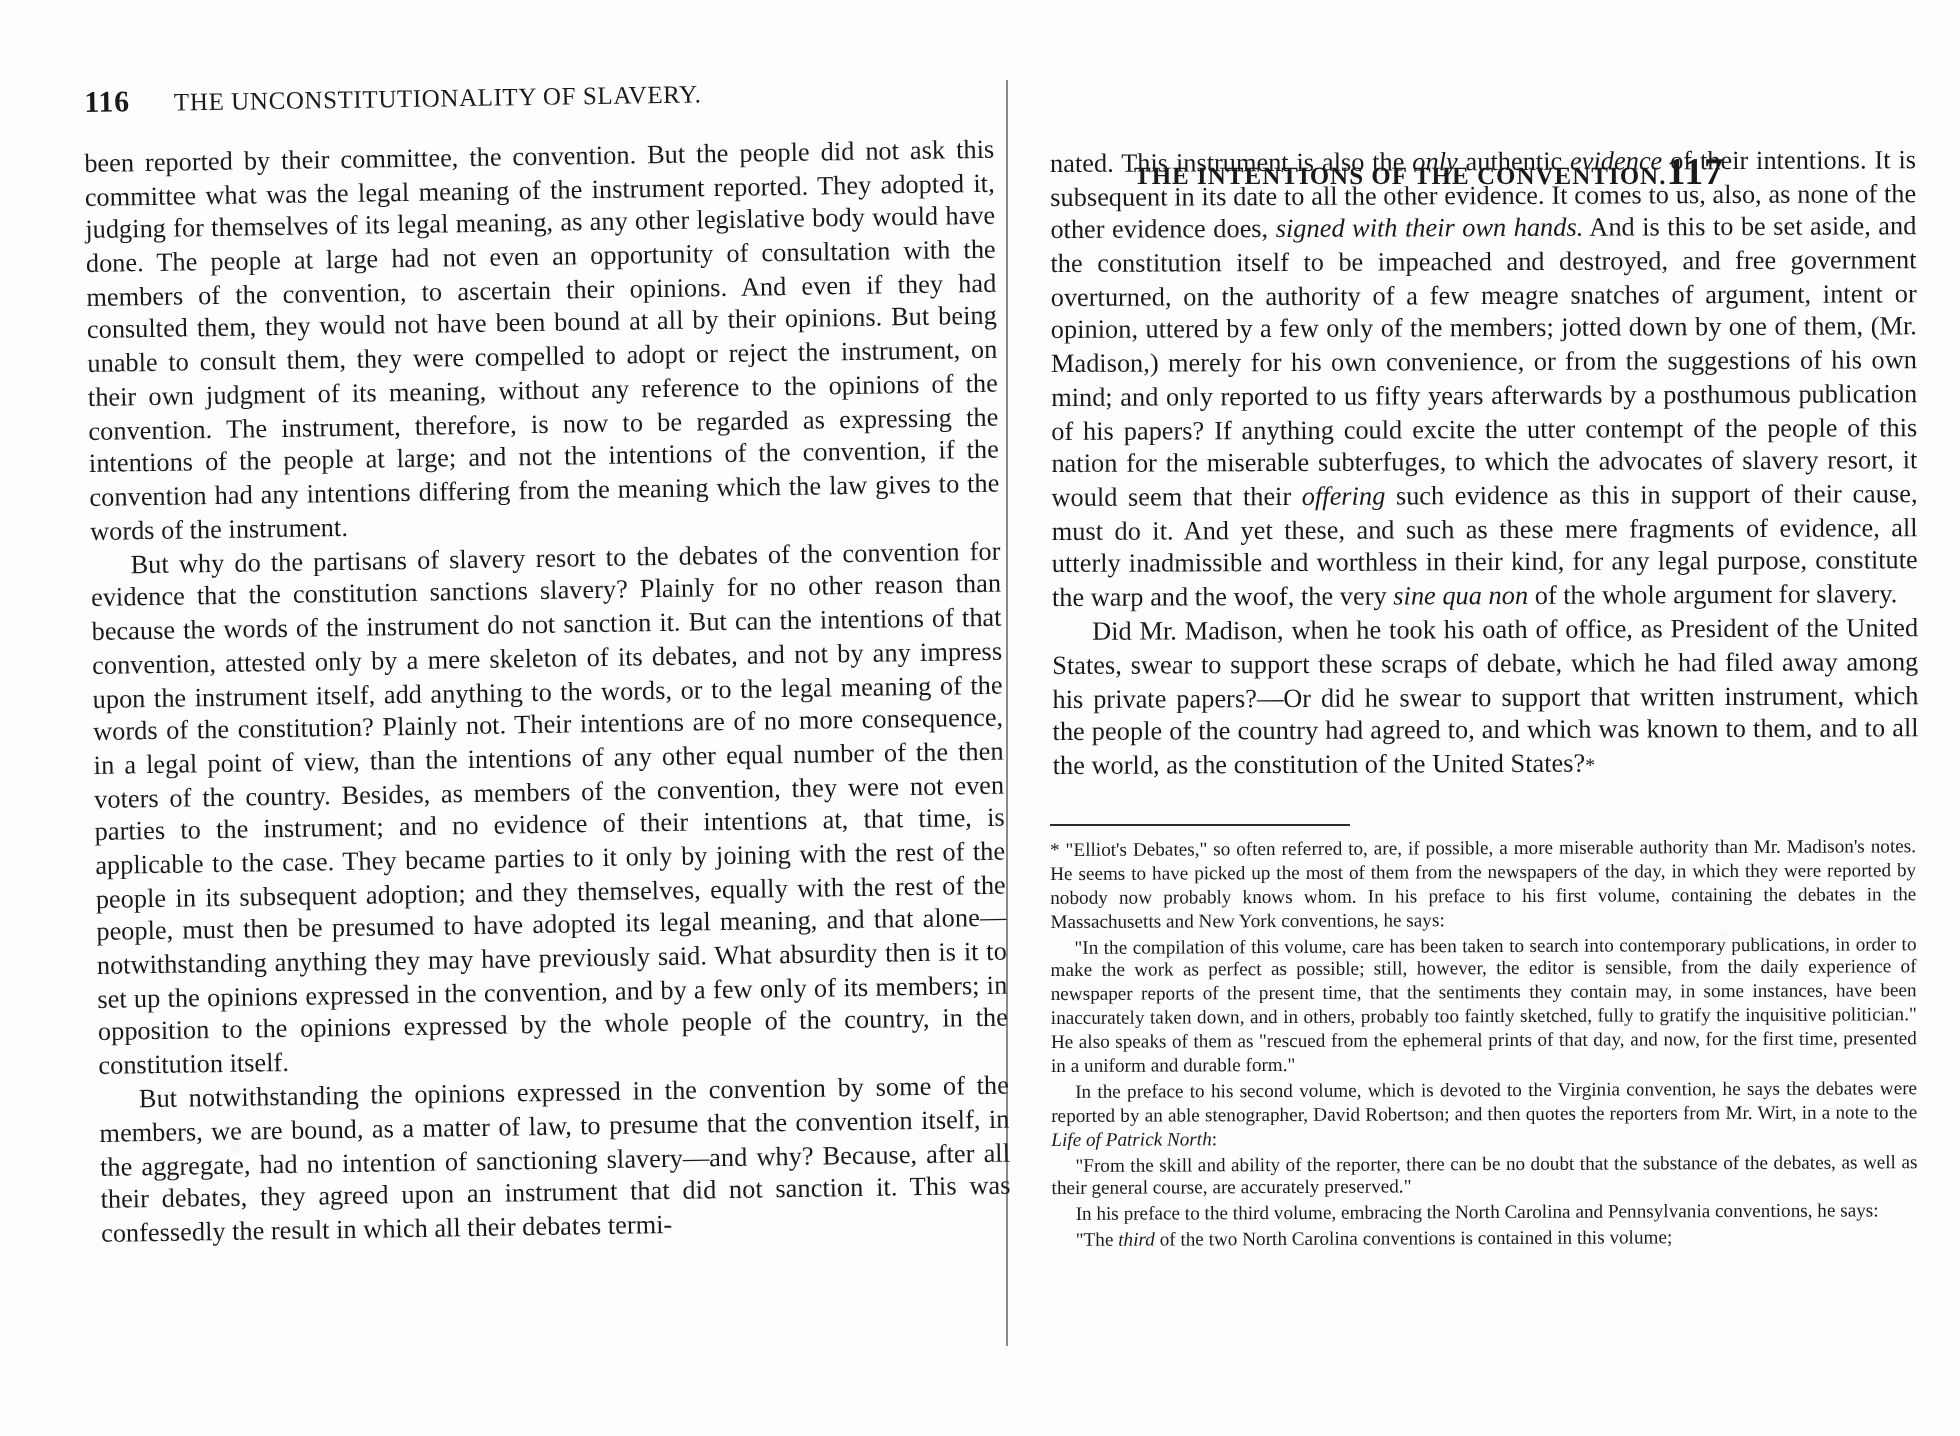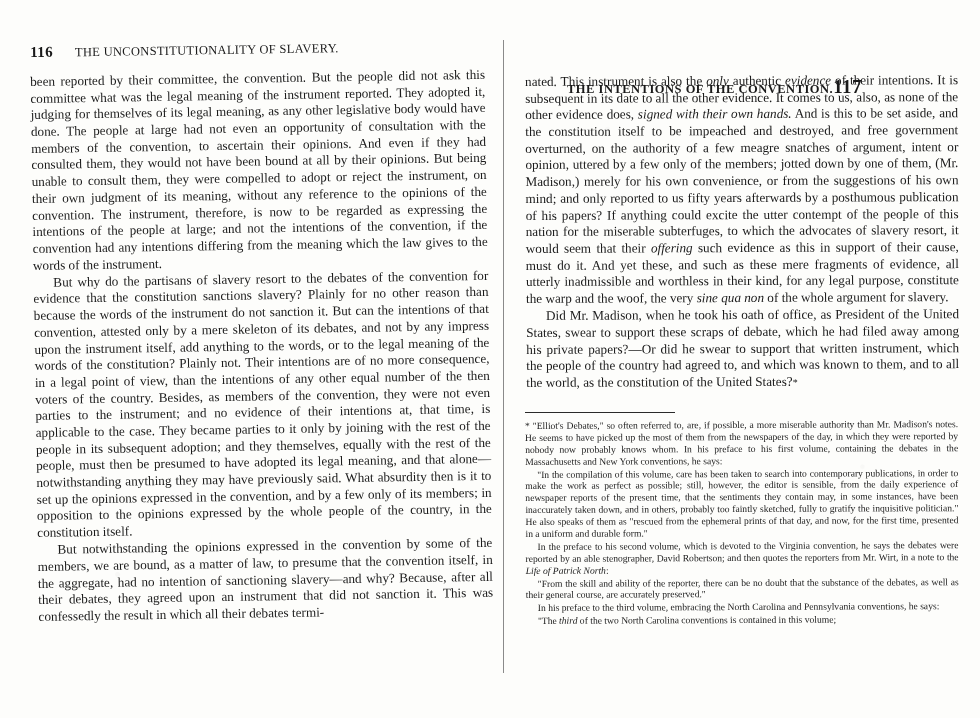--- a/index.html
+++ b/index.html
@@ -37,21 +37,21 @@
     width: 1px;
     background: #8a8a8a;
   }
 
   
   .col {
     position: absolute;
     top: 44px;
   }
   .col-left {
-    left: 30px;
+    left: 42px;
     width: 455px;
   }
   .col-right {
     left: 525px;
     width: 433px;
   }
 
   .hdr {
     display: flex;
     align-items: baseline;

